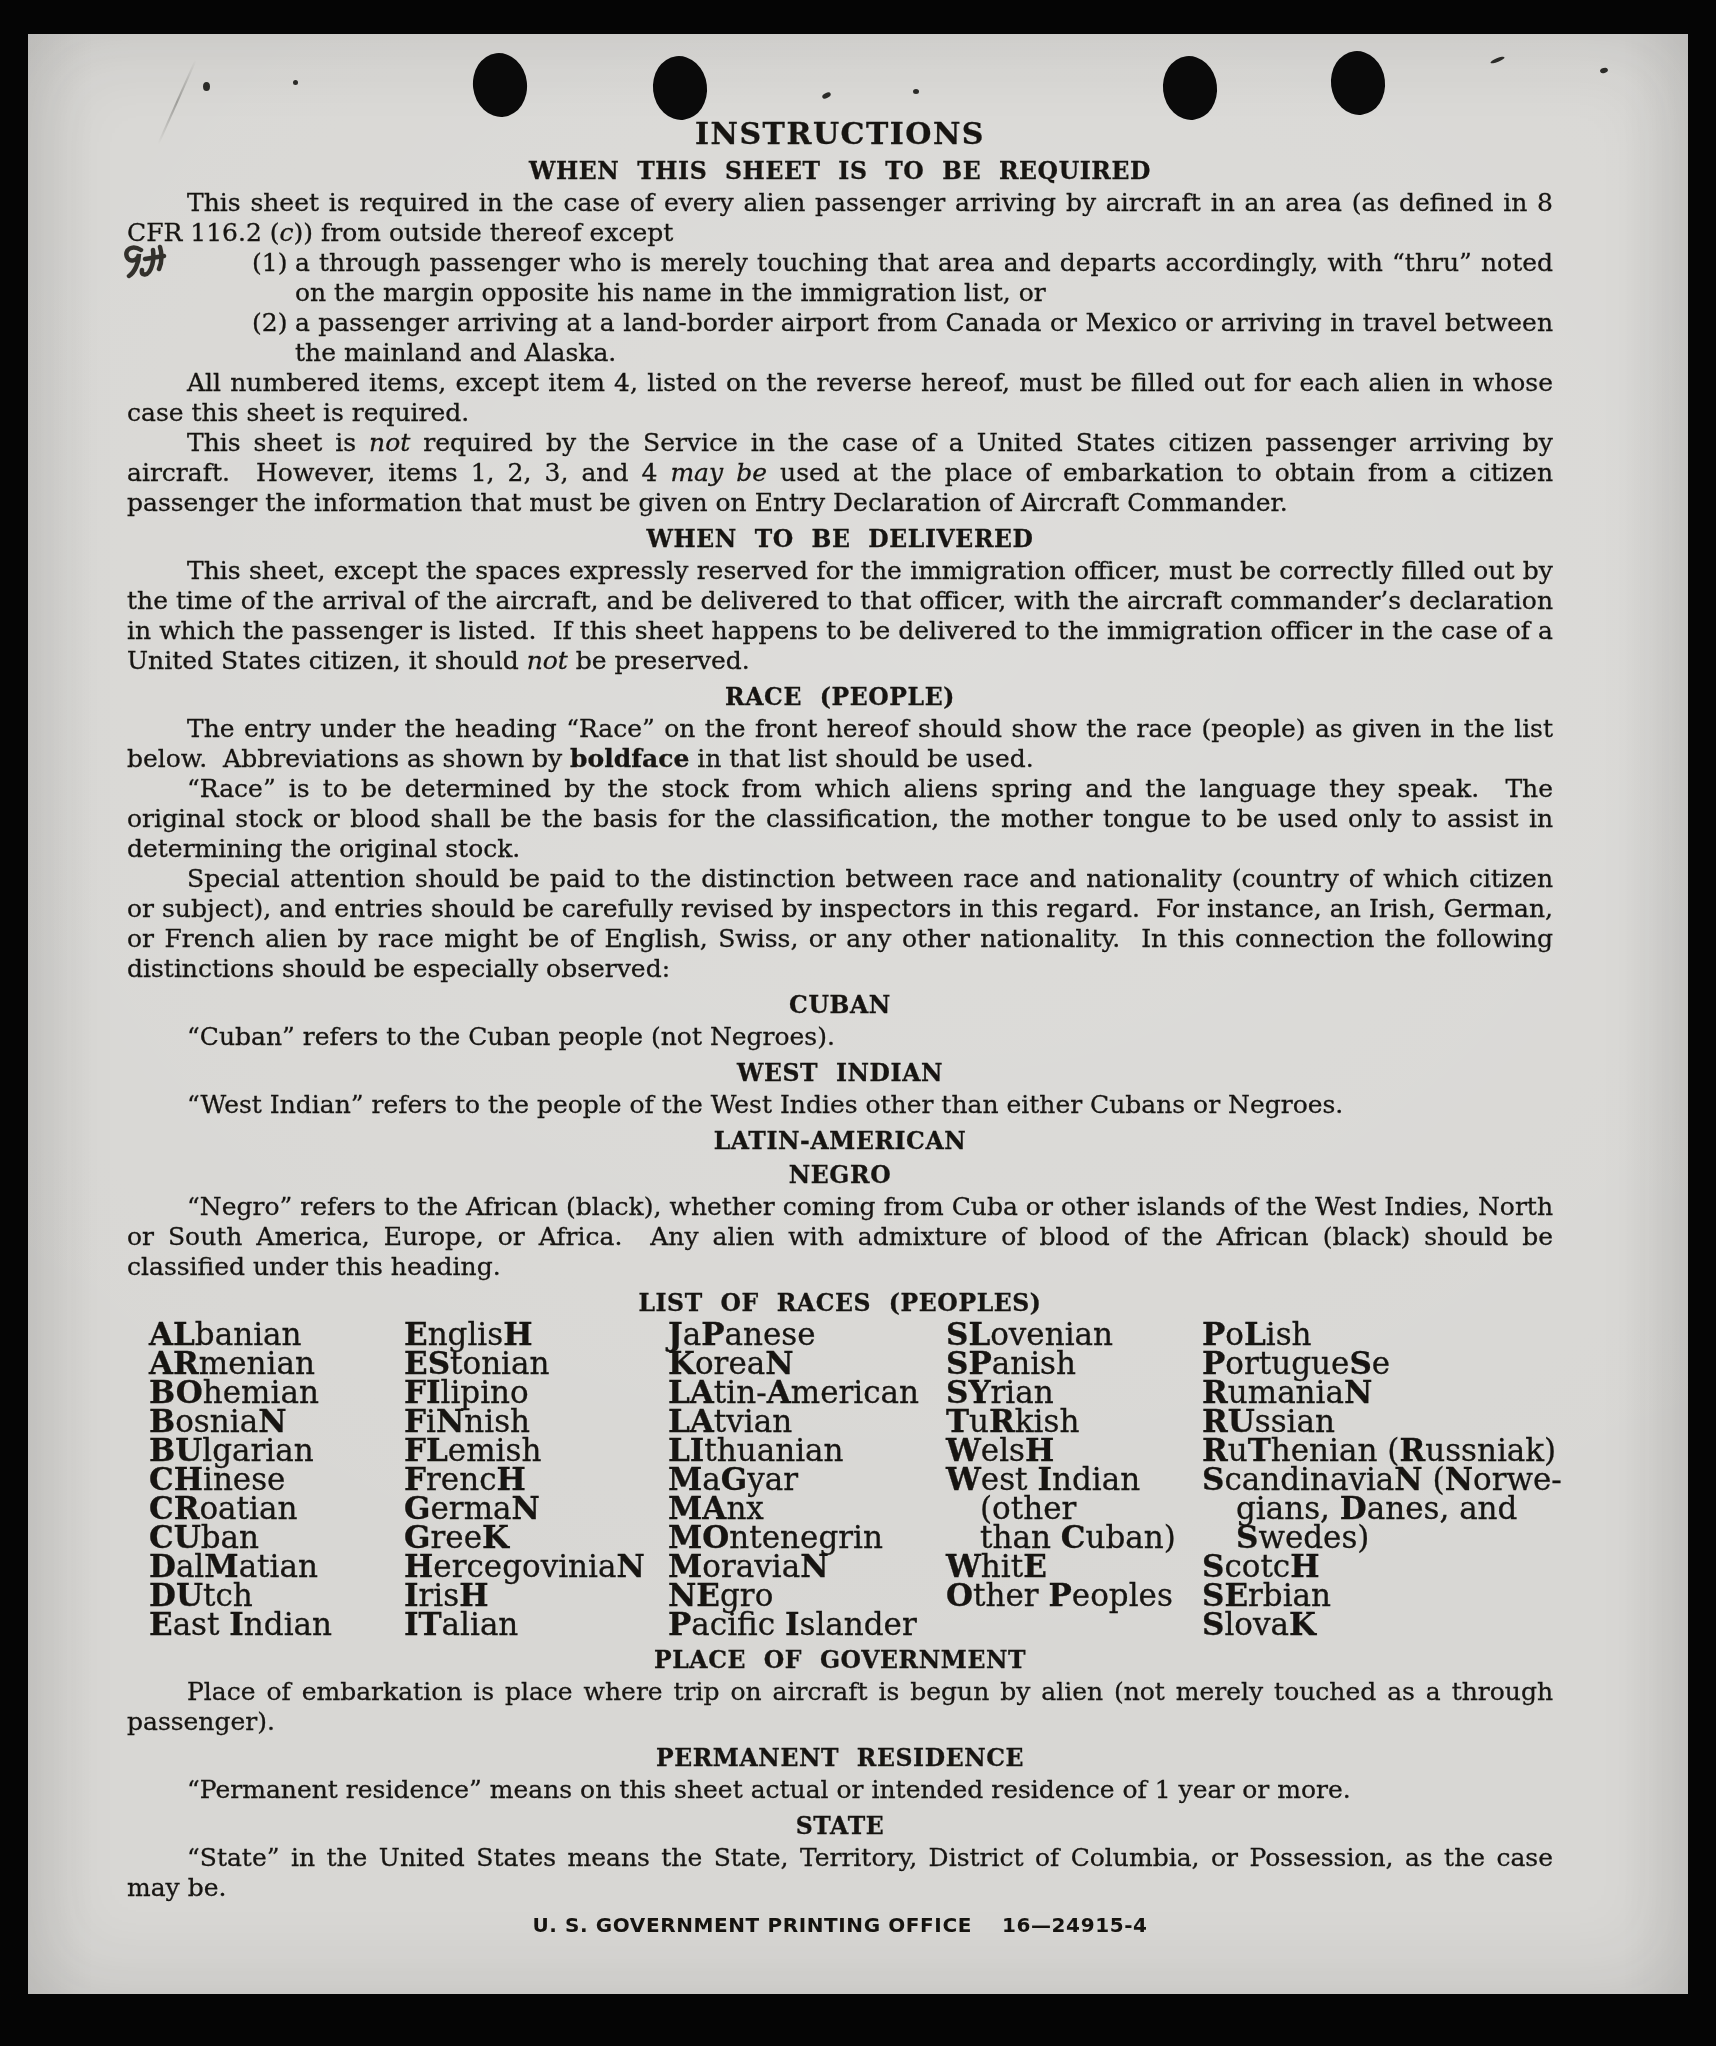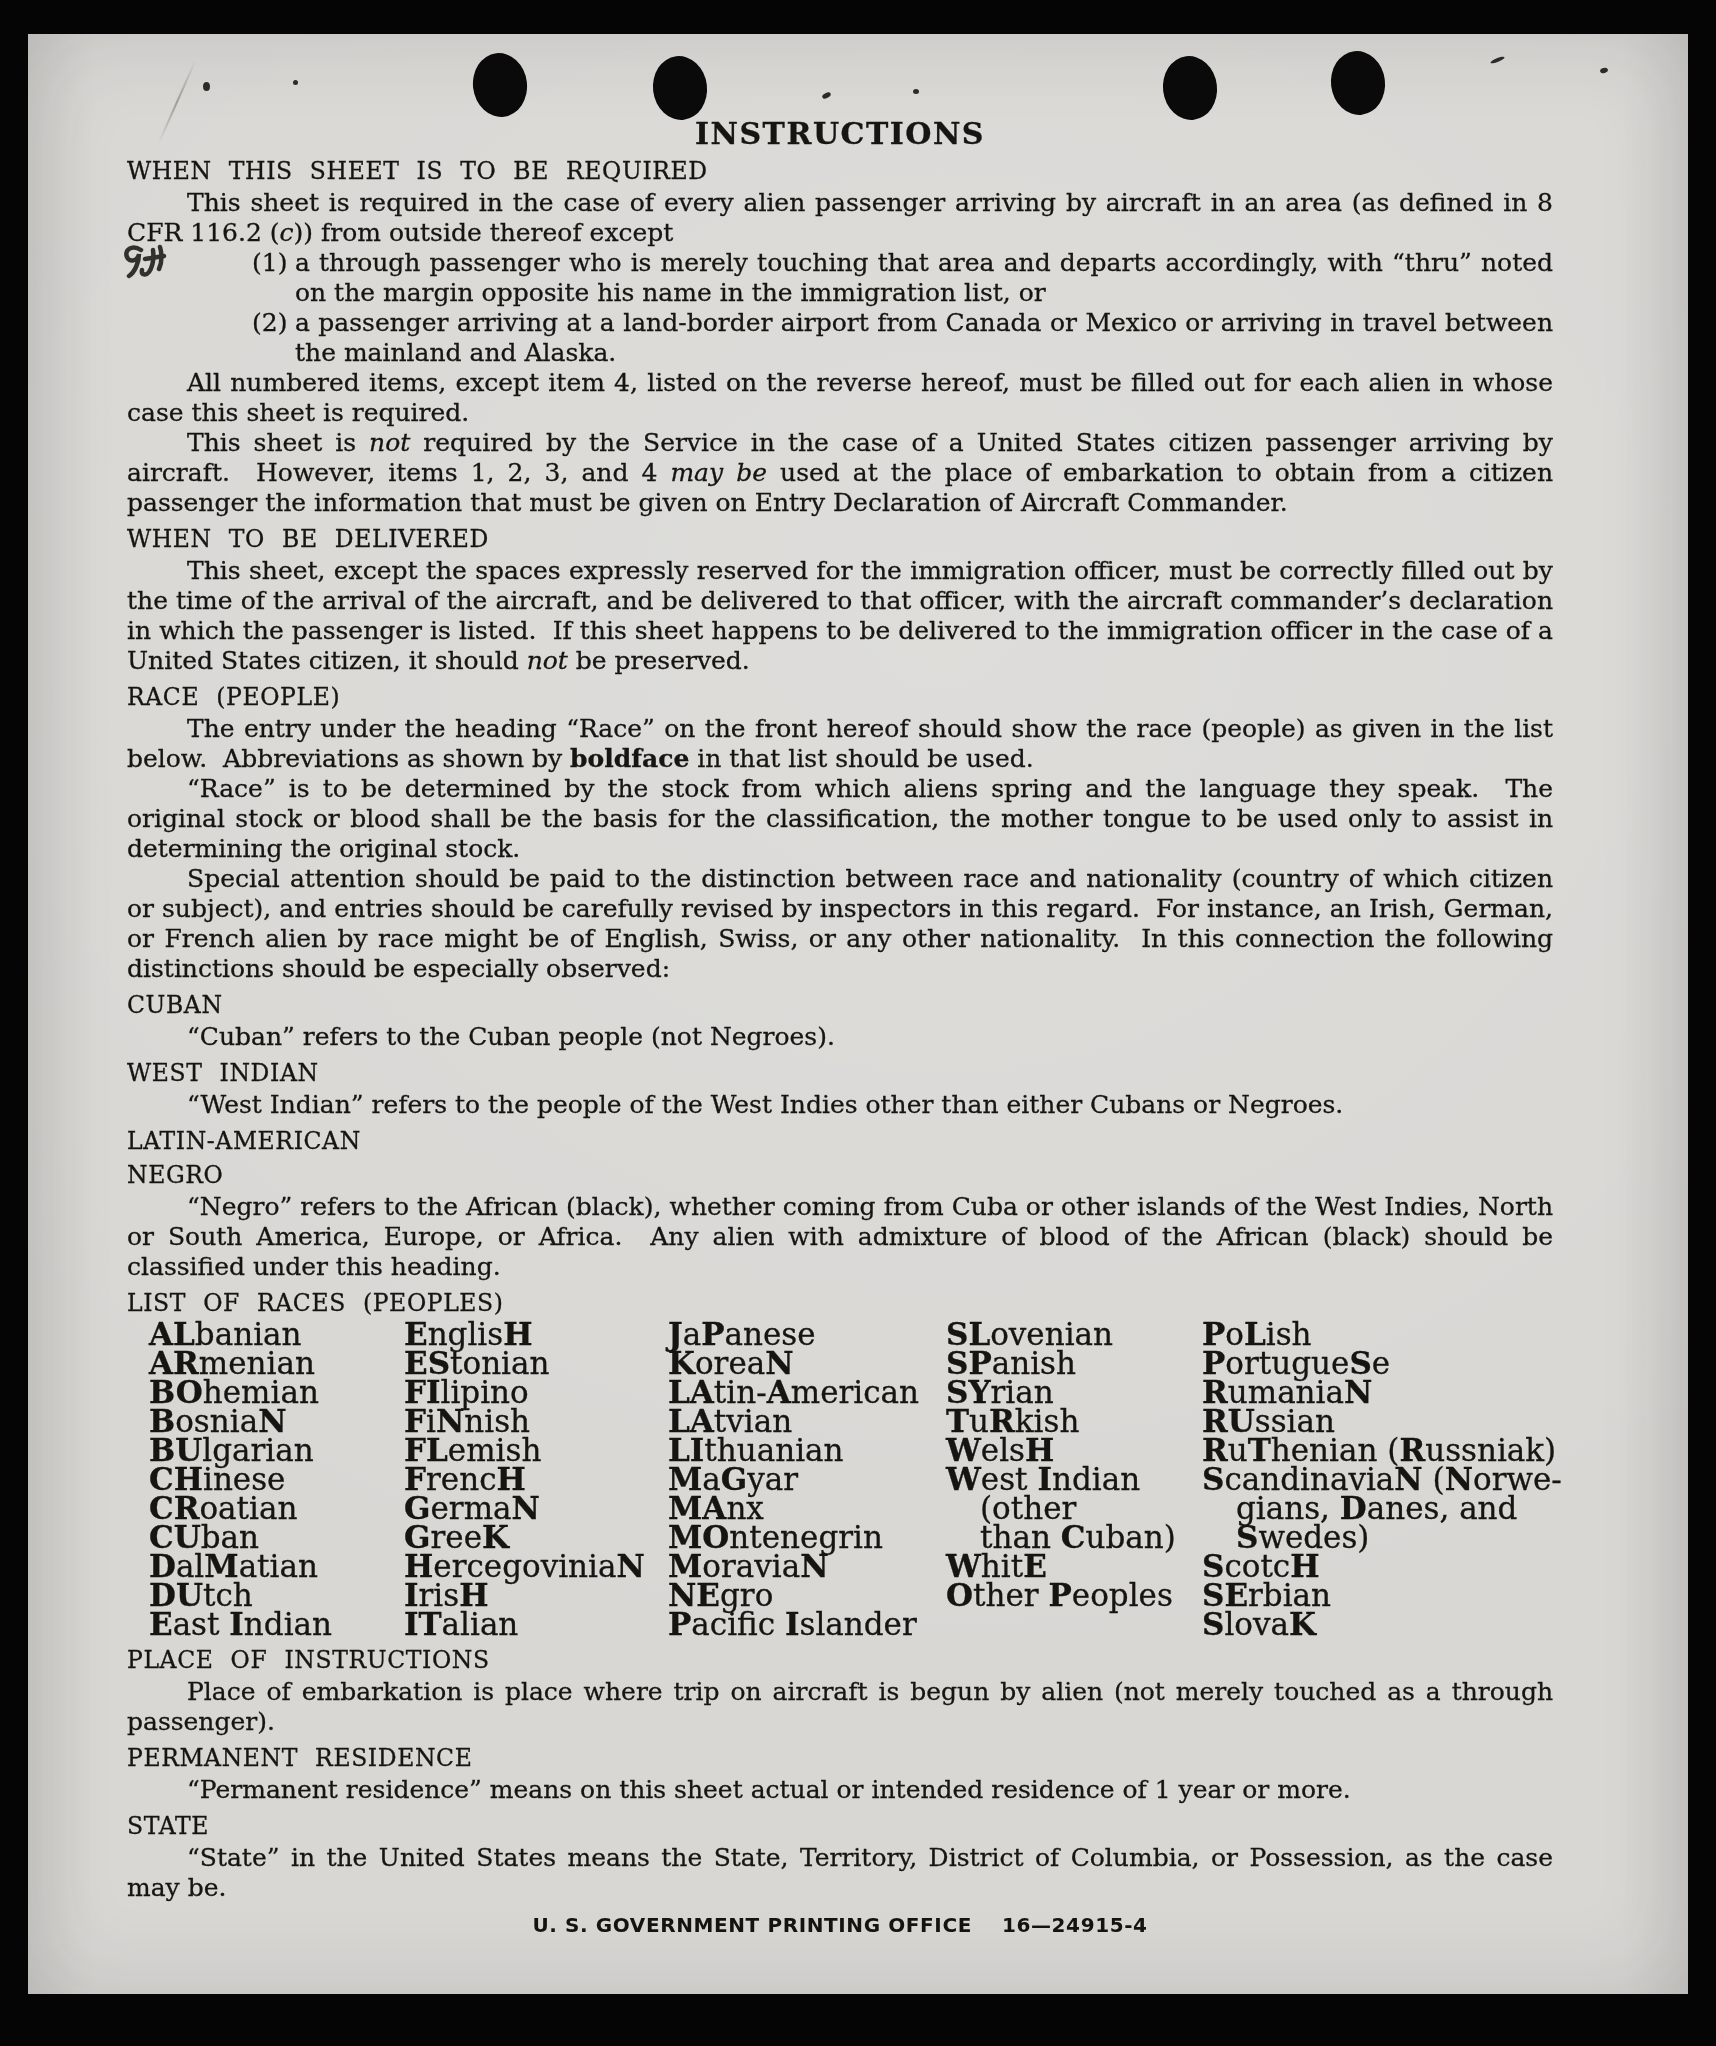--- a/index.html
+++ b/index.html
@@ -31,21 +31,21 @@
   }
   .content{
     position:absolute;left:99px;top:84px;width:1426px;
     -webkit-text-stroke:0.3px #171512;
   }
   .doc-title{
     font-size:30px;line-height:32px;font-weight:bold;text-align:center;
     letter-spacing:1.5px;word-spacing:4px;margin:0 0 4px 0;
   }
   .heading{
-    font-size:23.5px;line-height:26px;font-weight:normal;
+    font-size:23.5px;line-height:26px;font-weight:bold;text-align:center;
     letter-spacing:0.6px;word-spacing:9px;margin:8px 0 4px 0;
   }
   .para{
     font-size:25px;line-height:30px;text-align:justify;text-indent:60px;margin:0;
   }
   .num-item{
     display:flex;font-size:25px;line-height:30px;margin:0;padding-left:125px;
   }
   .num-item .marker{flex:none;width:43px;}
   .num-item .item-text{flex:1;text-align:justify;}
@@ -175,21 +175,21 @@
             <div class="race-item"><b>P</b>ortugue<b>S</b>e</div>
             <div class="race-item"><b>R</b>umania<b>N</b></div>
             <div class="race-item"><b>RU</b>ssian</div>
             <div class="race-item"><b>R</b>u<b>T</b>henian (<b>R</b>ussniak)</div>
             <div class="race-item"><b>S</b>candinavia<b>N</b> (<b>N</b>orwe-<br>gians, <b>D</b>anes, and<br><b>S</b>wedes)</div>
             <div class="race-item"><b>S</b>cotc<b>H</b></div>
             <div class="race-item"><b>SE</b>rbian</div>
             <div class="race-item"><b>S</b>lova<b>K</b></div>
           </div>
         </div>
-        <div class="heading">PLACE OF INSTRUCTIONS</div>
+        <div class="heading">PLACE OF GOVERNMENT</div>
         <p class="para">Place of embarkation is place where trip on aircraft is begun by alien (not merely touched as a through passenger).</p>
         <div class="heading">PERMANENT RESIDENCE</div>
         <p class="para">“Permanent residence” means on this sheet actual or intended residence of 1 year or more.</p>
         <div class="heading">STATE</div>
         <p class="para">“State” in the United States means the State, Territory, District of Columbia, or Possession, as the case may be.</p>
       </div>
     <div class="footer-line">
       <span>U. S. GOVERNMENT PRINTING OFFICE</span><span class="code">16—24915-4</span>
     </div>
   </div>

